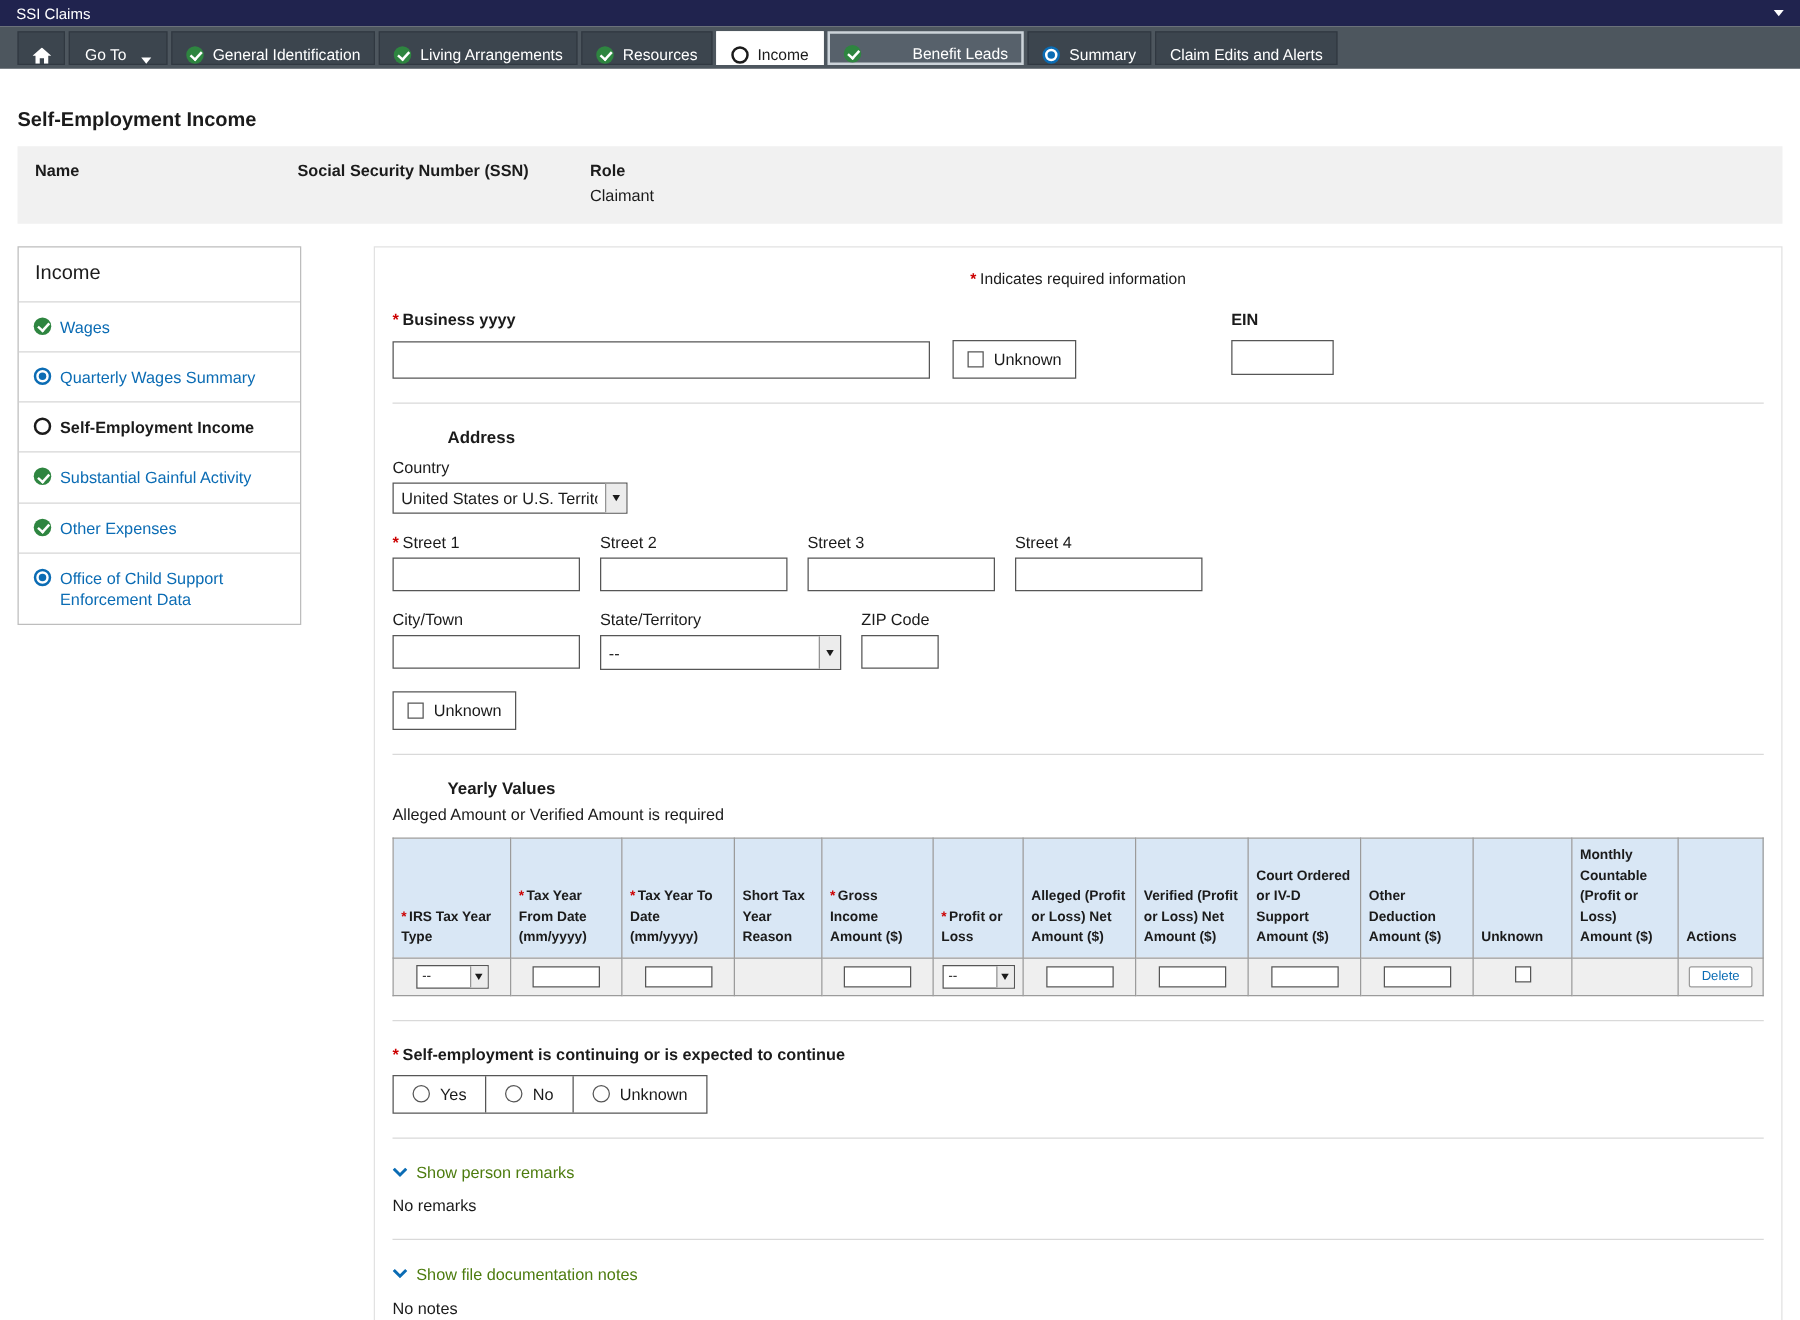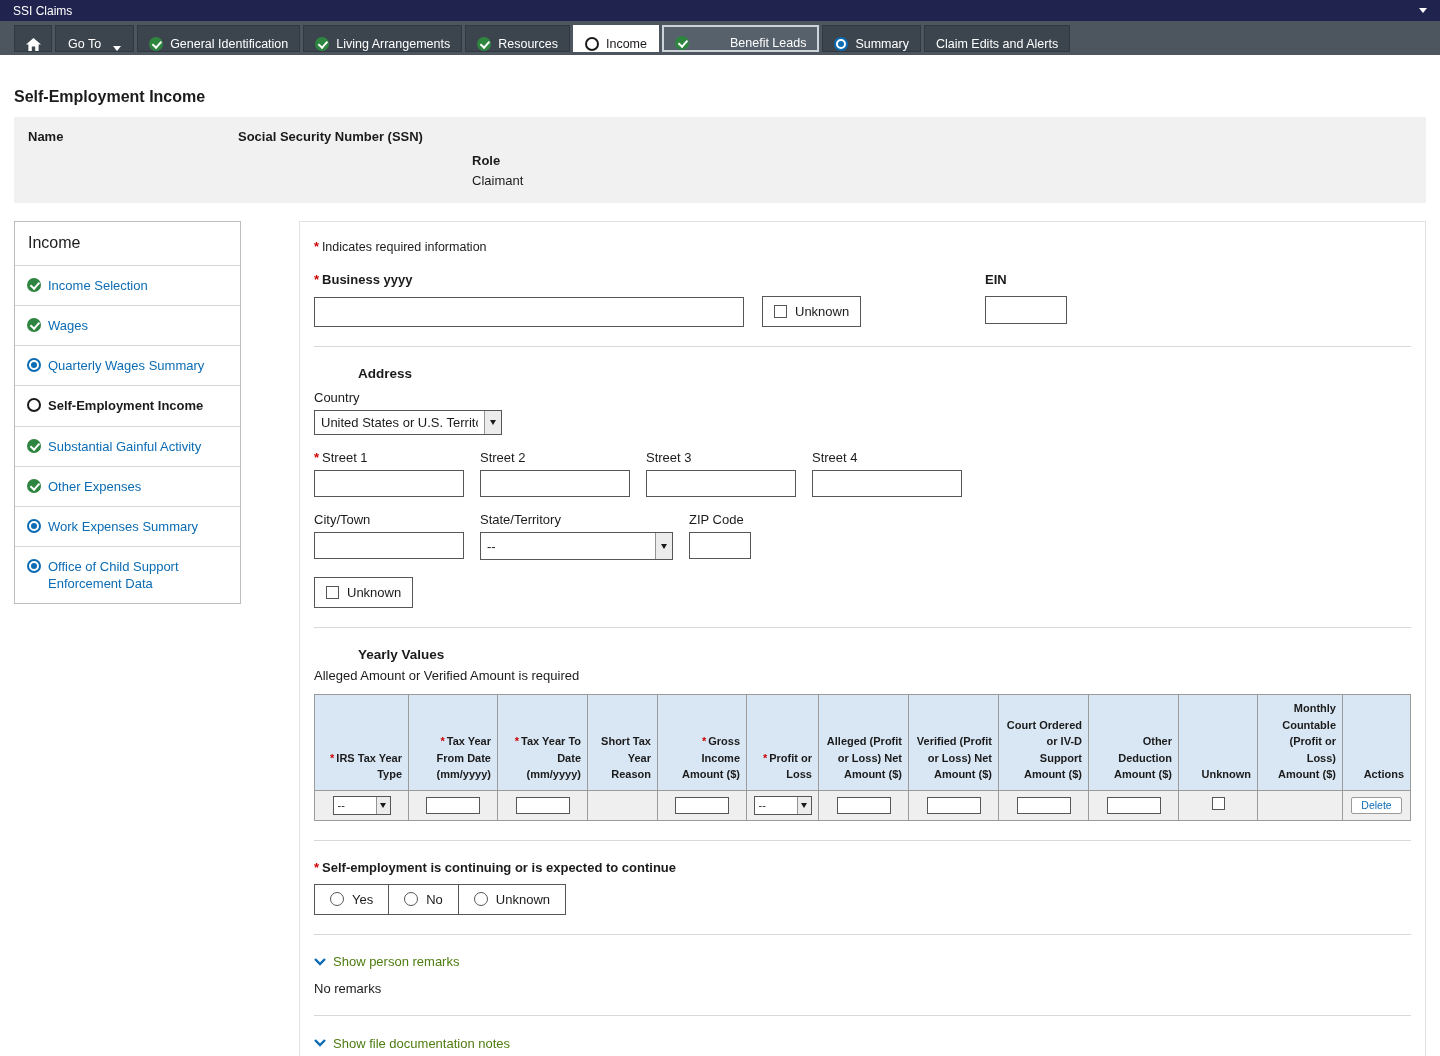--- a/index.html
+++ b/index.html
@@ -29,35 +29,35 @@
   .ic-summary { width:14px; height:14px; border-radius:50%; border:2px solid #0b6cb4; position:relative; background:#fff; }
   .ic-summary::after { content:""; position:absolute; left:2px; top:2px; width:6px; height:6px; border-radius:50%; background:#0b6cb4; }
   .ic-current { width:14px; height:14px; border-radius:50%; border:2px solid #1b1b1b; background:#fff; }
   .caret-dark { width:0; height:0; border-left:3.5px solid transparent; border-right:3.5px solid transparent; border-top:5px solid #1b1b1b; display:inline-block; }
 
   
   .page-title { margin:33px 14px 0; font-size:16px; font-weight:bold; }
   .person-box { margin:11px 14px 0; background:#f1f1f1; padding:12px 14px 15px; display:flex; }
   .plabel { font-weight:bold; font-size:13px; }
   .pvalue { margin-top:5px; font-size:13px; min-height:15px; }
-  .pc1 { width:210px; } .pc2 { width:234px; } .pc3 { flex:1;margin-top:24px; }
+  .pc1 { width:210px; } .pc2 { width:234px; } .pc3 { flex:1; }
 
   
   .content { display:flex; align-items:flex-start; margin:18px 14px 0; }
   .sidebar { width:227px; border:1px solid #bdbdbd; background:#fff; flex:none; }
   .sidebar-title { padding:12px 13px 13px; font-size:16px; }
   .side-item { border-top:1px solid #d6d6d6; padding:11px 12px; display:flex; gap:7px; align-items:flex-start; color:#0b6cb4; cursor:pointer; line-height:1.32; font-size:13px; }
   .side-item .ic { margin-top:1px; }
   .side-item.current { color:#1b1b1b; font-weight:bold; }
   .main { flex:1; margin-left:58px; }
   .panel { border:1px solid #e2e2e2; background:#fff; padding:18px 14px 42px; }
 
   
   .req { color:#c00; font-weight:bold; margin-right:3px; }
-  .req-note { font-size:12.5px; }
+  .req-note { font-size:12.5px;text-align:center; }
   .flabel { font-weight:bold; margin:0 0 9px; font-size:13px; }
   .hrow { display:flex; align-items:center; }
   .ti { border:1px solid #565656; background:#fff; height:27px; font:13px "Liberation Sans", sans-serif; padding:0 6px; outline:none; width:150px; }
   .ti-business { width:430px; height:30px; }
   .ti-ein { width:82px; height:28px; }
   .ti-zip { width:62px; }
   .unk { display:inline-flex; align-items:center; gap:8px; border:1px solid #565656; height:31px; padding:0 11px; background:#fff; cursor:pointer; }
   .cb { width:13px; height:13px; border:1px solid #565656; background:#fff; flex:none; display:inline-block; }
   .biz-row { position:relative; margin-top:18px; }
   .ein-group { position:absolute; left:671px; top:0; }
@@ -69,21 +69,21 @@
   .sel .txt { flex:1; white-space:nowrap; overflow:hidden; text-align:left; }
   .sel .abox { width:17px; height:100%; margin-left:6px; border-left:1px solid #949494; background:#ececec; display:flex; align-items:center; justify-content:center; flex:none; }
   .sel-country { width:188px; }
   .sel-state { width:193px; height:28px; }
   .streets, .cityrow { display:flex; gap:16px; margin-top:15px; }
   .standalone-unk { margin-top:17px; }
 
   
   .yv-note { margin:6px 0 11px; font-size:13px; }
   table.yv { border-collapse:collapse; width:100%; table-layout:fixed; }
-  .yv th { background:#d9e7f5; border:1px solid #9b9b9b; padding:5px 6px 7px; font-size:11px; text-align:right; vertical-align:bottom; line-height:1.5; font-weight:bold; }
+  .yv th { background:#d9e7f5; border:1px solid #9b9b9b; padding:5px 6px 7px; font-size:11px; text-align:left; vertical-align:bottom; line-height:1.5; font-weight:bold; }
   .yv td { border:1px solid #9b9b9b; background:#efefef; padding:5px 4px; vertical-align:middle; text-align:center; height:27px; }
   .yv .req { margin-right:2px; }
   .ti-mini { width:54px; height:17px; font-size:11px; padding:0 3px; }
   .sel-mini { height:19px; width:58px; padding-left:4px; font-size:11px; }
   .sel-mini .abox { width:14px; margin-left:2px; }
   .btn-del { font-size:10.5px; color:#0b6cb4; background:#fff; border:1px solid #9b9b9b; border-radius:2px; padding:1px 9px 2px; cursor:pointer; font-family:inherit; }
 
   
   .cont-label { font-weight:bold; margin:0 0 9px; font-size:13px; }
   .rgroup { display:inline-flex; border:1px solid #565656; background:#fff; height:31px;justify-content:space-between; }
@@ -159,45 +159,37 @@
     <div class="pvalue">Claimant</div>
   </div>
 </div>
 
 <div class="content">
 
   <div class="sidebar">
     <div class="sidebar-title">Income</div>
     <div class="side-item">
       <span class="ic ic-check"></span>
-      <span class="label">Income Selection</span>
-    </div>
-    <div class="side-item">
-      <span class="ic ic-check"></span>
       <span class="label">Wages</span>
     </div>
     <div class="side-item">
       <span class="ic ic-summary"></span>
       <span class="label">Quarterly Wages Summary</span>
     </div>
     <div class="side-item current">
       <span class="ic ic-current"></span>
       <span class="label">Self-Employment Income</span>
     </div>
     <div class="side-item">
       <span class="ic ic-check"></span>
       <span class="label">Substantial Gainful Activity</span>
     </div>
     <div class="side-item">
       <span class="ic ic-check"></span>
       <span class="label">Other Expenses</span>
-    </div>
-    <div class="side-item">
-      <span class="ic ic-summary"></span>
-      <span class="label">Work Expenses Summary</span>
     </div>
     <div class="side-item">
       <span class="ic ic-summary"></span>
       <span class="label">Office of Child Support Enforcement Data</span>
     </div>
   </div>
 
   <div class="main">
     <div class="panel">
 

